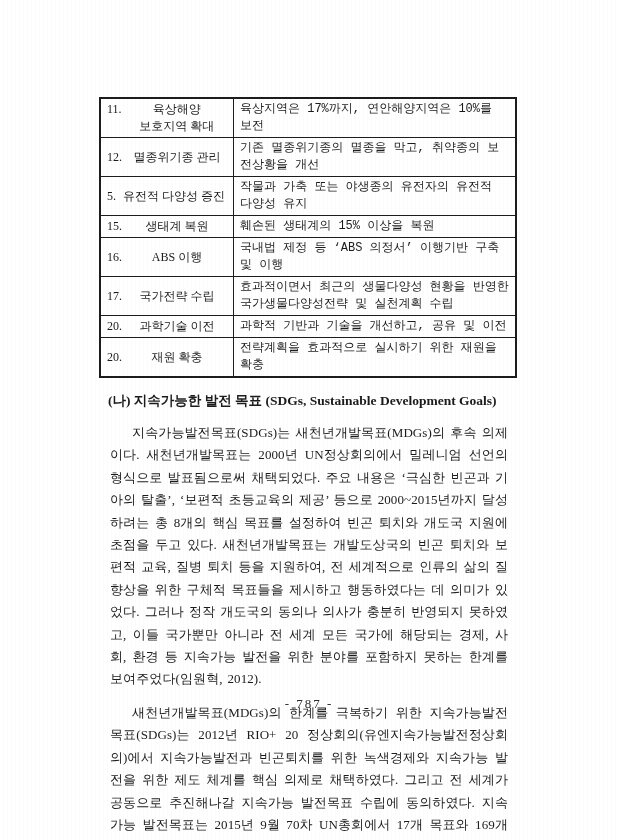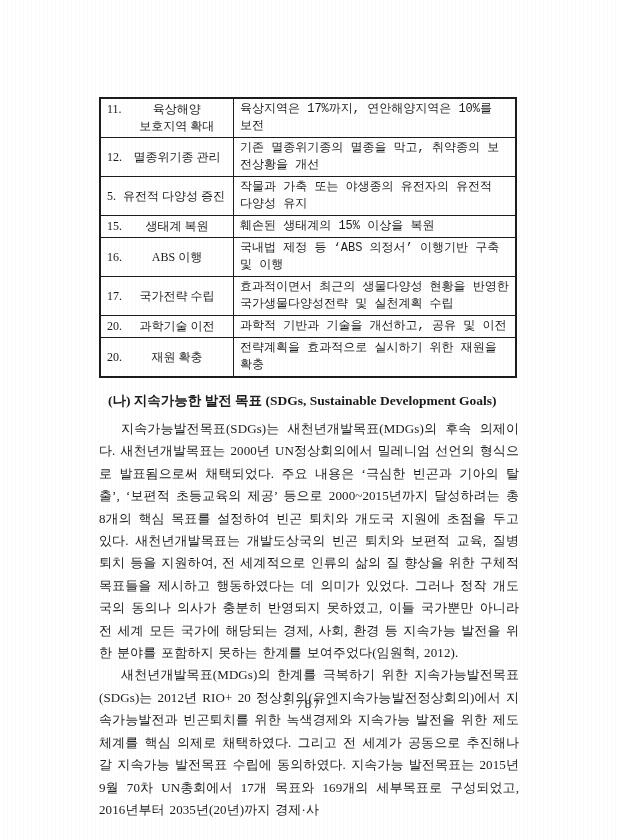--- a/index.html
+++ b/index.html
@@ -47,21 +47,21 @@
   
   .section-heading {
     margin: 13px 0 7px 0;
     padding-left: 9px;
     font-size: 13.5px;
     font-weight: bold;
     line-height: 20px;
   }
   .paragraphs { width: 420px; }
   .paragraphs p {
-    margin: 0;
+    margin: 11px;
     font-size: 13px;
     line-height: 22.4px;
     text-align: justify;
     text-indent: 1.7em;
     letter-spacing: 0.1px;
     word-spacing: 1.5px;
   }
   
   .page-number {
     position: absolute;

